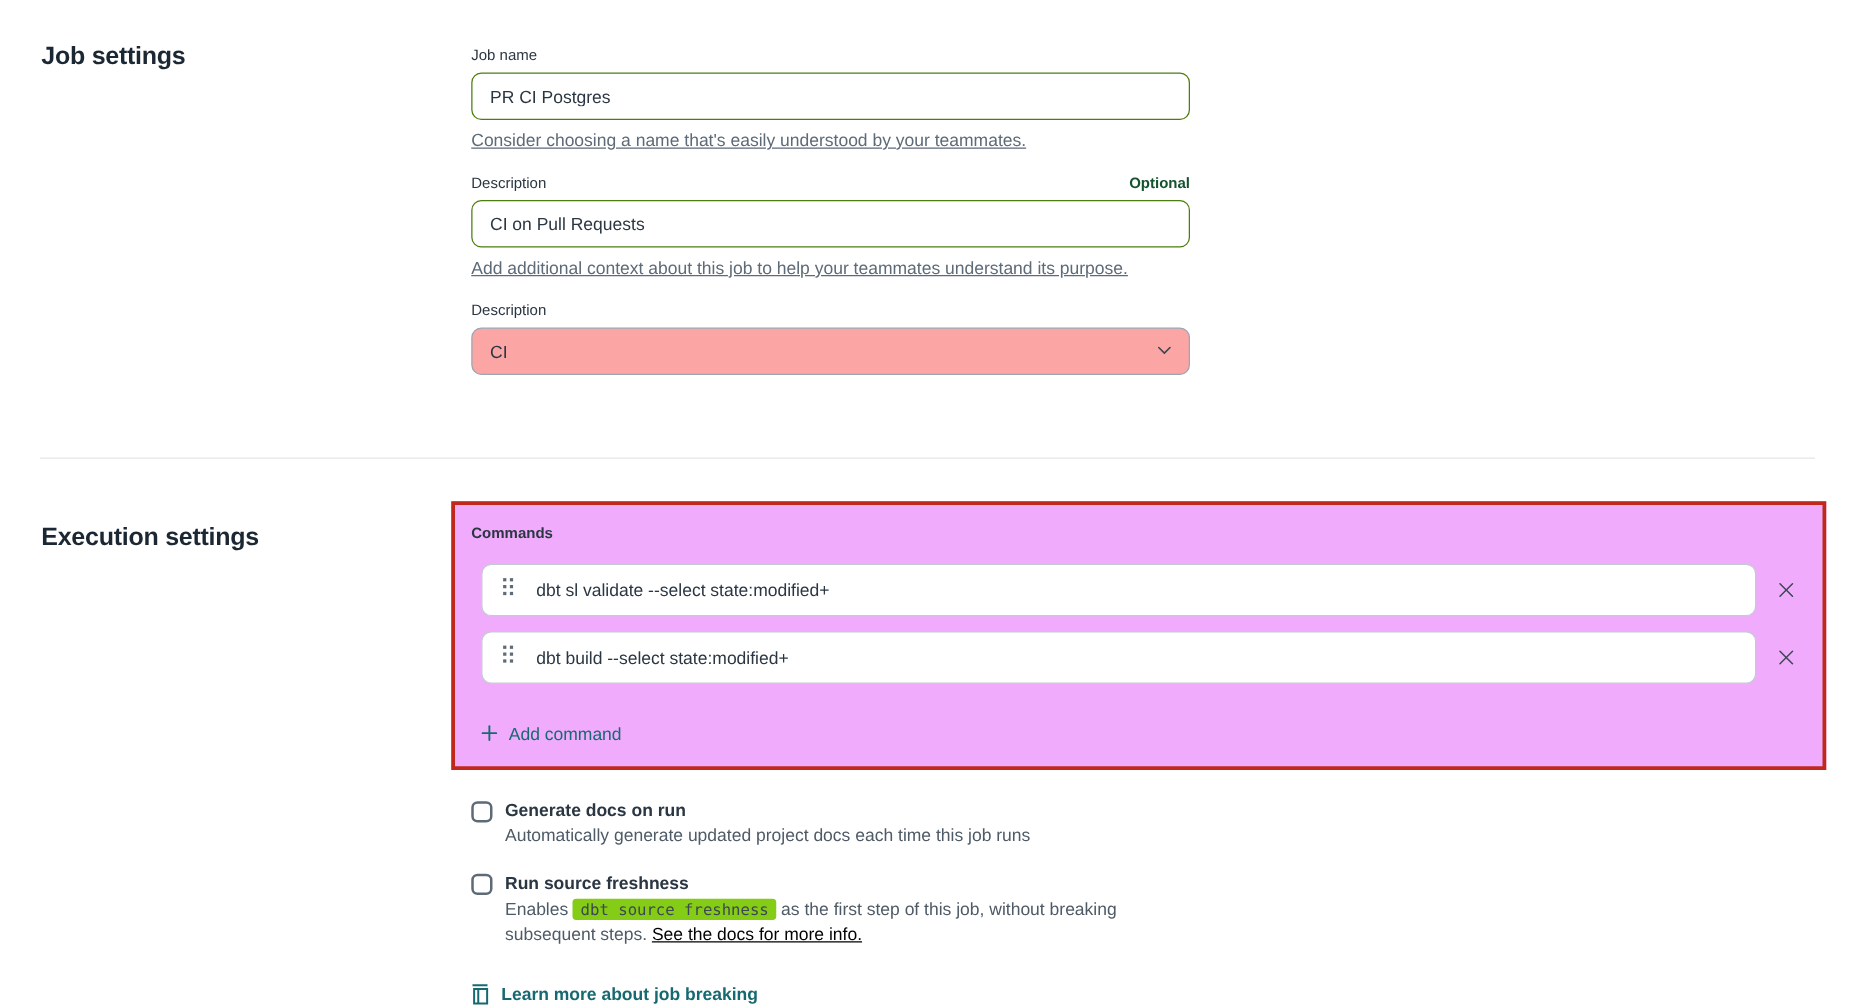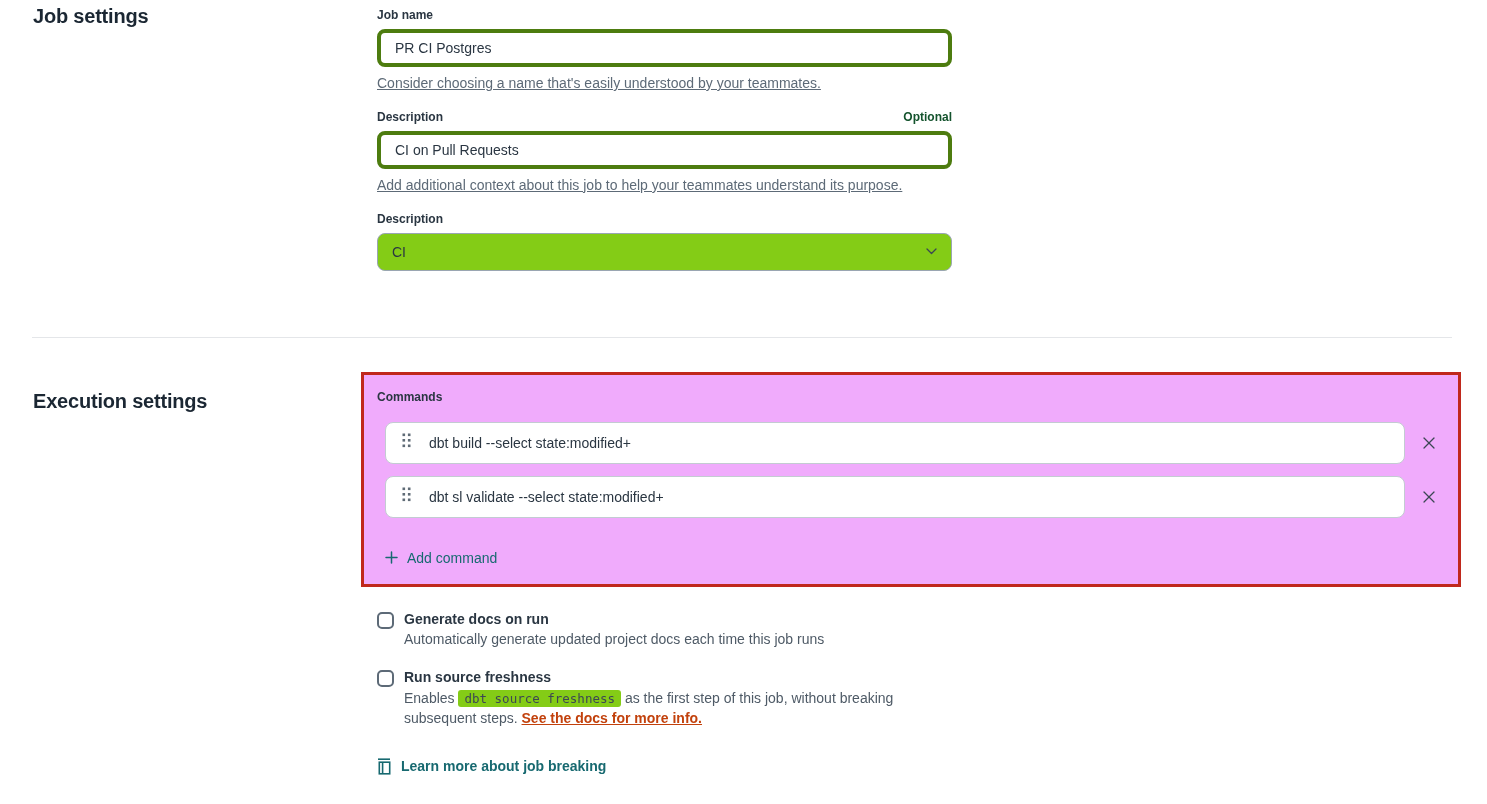--- a/index.html
+++ b/index.html
@@ -23,43 +23,43 @@
   }
   .section-title {
     font-size: 20px;
     font-weight: 700;
     margin: 0;
     color: #1b2733;
     letter-spacing: -0.2px;
   }
   .content-col { flex: 1; padding-right: 26px; }
   .fields { width: 575px; margin-left: 16px; }
-  .sec-job { padding-top: 5px; }
+  .sec-job { padding-top: 34px; }
   .sec-job .fields { padding-top: 3px; }
   .field { margin-bottom: 18px; }
   .field-label-row {
     display: flex;
     justify-content: space-between;
     align-items: baseline;
     margin-bottom: 7px;
   }
   .field-label {
     font-size: 12px;
-    font-weight: 700;
+    font-weight: 400;
     color: #2a3642;
   }
   .optional-label {
     font-size: 12px;
     font-weight: 700;
     color: #14532d;
   }
   .text-input {
     width: 100%;
     height: 38px;
-    border: 4px solid #4d7c0f;
+    border: 1px solid #4d7c0f;
     border-radius: 8px;
     padding: 0 14px;
     font-size: 14px;
     color: #2a3642;
     font-family: inherit;
     background: #fff;
     outline: none;
   }
   .helper {
     font-size: 14px;
@@ -71,21 +71,21 @@
   .select-box {
     display: flex;
     align-items: center;
     justify-content: space-between;
     height: 38px;
     border: 1px solid #9aa6b2;
     border-radius: 8px;
     padding: 0 14px;
     font-size: 14px;
     color: #2a3642;
-    background: #84cc16;
+    background: #fca5a5;
     cursor: pointer;
   }
   .divider {
     height: 1px;
     background: #e4e6e9;
     margin: 48px 35px 0 32px;
   }
   .sec-exec { margin-top: 34px; }
   .sec-exec .label-col { padding-top: 18px; }
   .highlight-box {
@@ -188,24 +188,23 @@
   }
   .inline-code {
     font-family: "DejaVu Sans Mono", monospace;
     font-size: 12.5px;
     background: #84cc16;
     padding: 1px 6px;
     border-radius: 3px;
     color: #3d4753;
   }
   .docs-link {
-    color: #c2410c;
+    color: #000000;
     text-decoration: underline;
     cursor: pointer;
-    font-weight: bold;
   }
   .learn-more {
     display: inline-flex;
     align-items: center;
     gap: 9px;
     color: #176970;
     font-weight: 700;
     font-size: 14px;
     margin-left: 16px;
     margin-top: 29px;
@@ -266,20 +265,44 @@
     <div class="label-col">
       <h2 class="section-title">Execution settings</h2>
     </div>
     <div class="content-col">
 
       
       <div class="highlight-box">
         <div class="commands-label">Commands</div>
 
         <div class="command-list">
+
+          <div class="command-row">
+            <div class="command-input-wrap">
+              <span class="grip">
+                <svg width="9" height="15" viewBox="0 0 9 15">
+                  <rect x="0.5" y="0.5" width="2.6" height="2.6" fill="#5f6b76"></rect>
+                  <rect x="5.9" y="0.5" width="2.6" height="2.6" fill="#5f6b76"></rect>
+                  <rect x="0.5" y="6" width="2.6" height="2.6" fill="#5f6b76"></rect>
+                  <rect x="5.9" y="6" width="2.6" height="2.6" fill="#5f6b76"></rect>
+                  <rect x="0.5" y="11.5" width="2.6" height="2.6" fill="#5f6b76"></rect>
+                  <rect x="5.9" y="11.5" width="2.6" height="2.6" fill="#5f6b76"></rect>
+                </svg>
+              </span>
+              <input class="command-input" type="text" value="dbt sl validate --select state:modified+" style="">
+            </div>
+            <button class="remove-btn">
+              <span style="display:flex;">
+                <svg width="14" height="14" viewBox="0 0 14 14">
+                  <line x1="2" y1="2" x2="12" y2="12" stroke="#3b4754" stroke-width="1.2" stroke-linecap="round"></line>
+                  <line x1="12" y1="2" x2="2" y2="12" stroke="#3b4754" stroke-width="1.2" stroke-linecap="round"></line>
+                </svg>
+              </span>
+            </button>
+          </div>
 
           <div class="command-row">
             <div class="command-input-wrap">
               <span class="grip">
                 <svg width="9" height="15" viewBox="0 0 9 15">
                   <rect x="0.5" y="0.5" width="2.6" height="2.6" fill="#5f6b76"></rect>
                   <rect x="5.9" y="0.5" width="2.6" height="2.6" fill="#5f6b76"></rect>
                   <rect x="0.5" y="6" width="2.6" height="2.6" fill="#5f6b76"></rect>
                   <rect x="5.9" y="6" width="2.6" height="2.6" fill="#5f6b76"></rect>
                   <rect x="0.5" y="11.5" width="2.6" height="2.6" fill="#5f6b76"></rect>
@@ -291,44 +314,20 @@
             <button class="remove-btn">
               <span style="display:flex;">
                 <svg width="14" height="14" viewBox="0 0 14 14">
                   <line x1="2" y1="2" x2="12" y2="12" stroke="#3b4754" stroke-width="1.2" stroke-linecap="round"></line>
                   <line x1="12" y1="2" x2="2" y2="12" stroke="#3b4754" stroke-width="1.2" stroke-linecap="round"></line>
                 </svg>
               </span>
             </button>
           </div>
 
-          <div class="command-row">
-            <div class="command-input-wrap">
-              <span class="grip">
-                <svg width="9" height="15" viewBox="0 0 9 15">
-                  <rect x="0.5" y="0.5" width="2.6" height="2.6" fill="#5f6b76"></rect>
-                  <rect x="5.9" y="0.5" width="2.6" height="2.6" fill="#5f6b76"></rect>
-                  <rect x="0.5" y="6" width="2.6" height="2.6" fill="#5f6b76"></rect>
-                  <rect x="5.9" y="6" width="2.6" height="2.6" fill="#5f6b76"></rect>
-                  <rect x="0.5" y="11.5" width="2.6" height="2.6" fill="#5f6b76"></rect>
-                  <rect x="5.9" y="11.5" width="2.6" height="2.6" fill="#5f6b76"></rect>
-                </svg>
-              </span>
-              <input class="command-input" type="text" value="dbt sl validate --select state:modified+" style="">
-            </div>
-            <button class="remove-btn">
-              <span style="display:flex;">
-                <svg width="14" height="14" viewBox="0 0 14 14">
-                  <line x1="2" y1="2" x2="12" y2="12" stroke="#3b4754" stroke-width="1.2" stroke-linecap="round"></line>
-                  <line x1="12" y1="2" x2="2" y2="12" stroke="#3b4754" stroke-width="1.2" stroke-linecap="round"></line>
-                </svg>
-              </span>
-            </button>
-          </div>
-
         </div>
 
         <button class="add-command">
           <span style="display:flex;">
             <svg width="13" height="13" viewBox="0 0 13 13">
               <line x1="6.5" y1="1" x2="6.5" y2="12" stroke="#176970" stroke-width="1.5" stroke-linecap="round"></line>
               <line x1="1" y1="6.5" x2="12" y2="6.5" stroke="#176970" stroke-width="1.5" stroke-linecap="round"></line>
             </svg>
           </span>
           <span>Add command</span>

